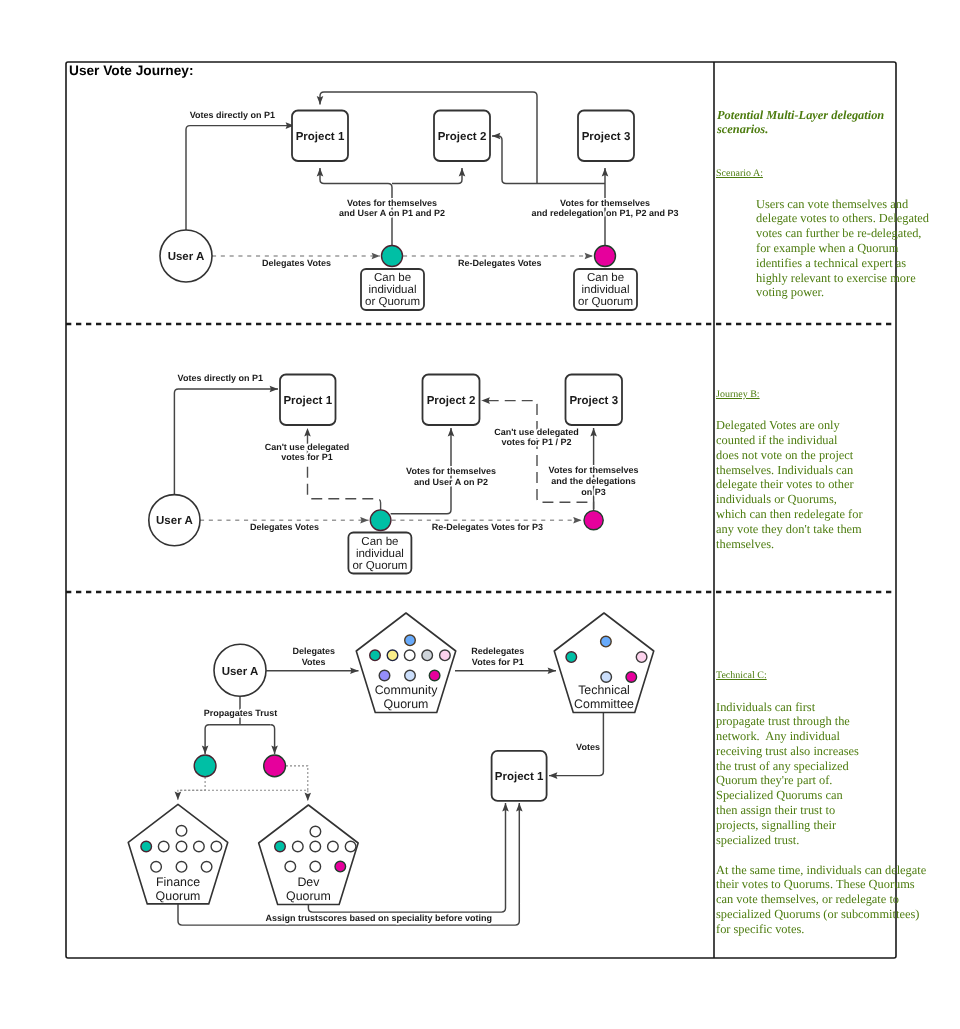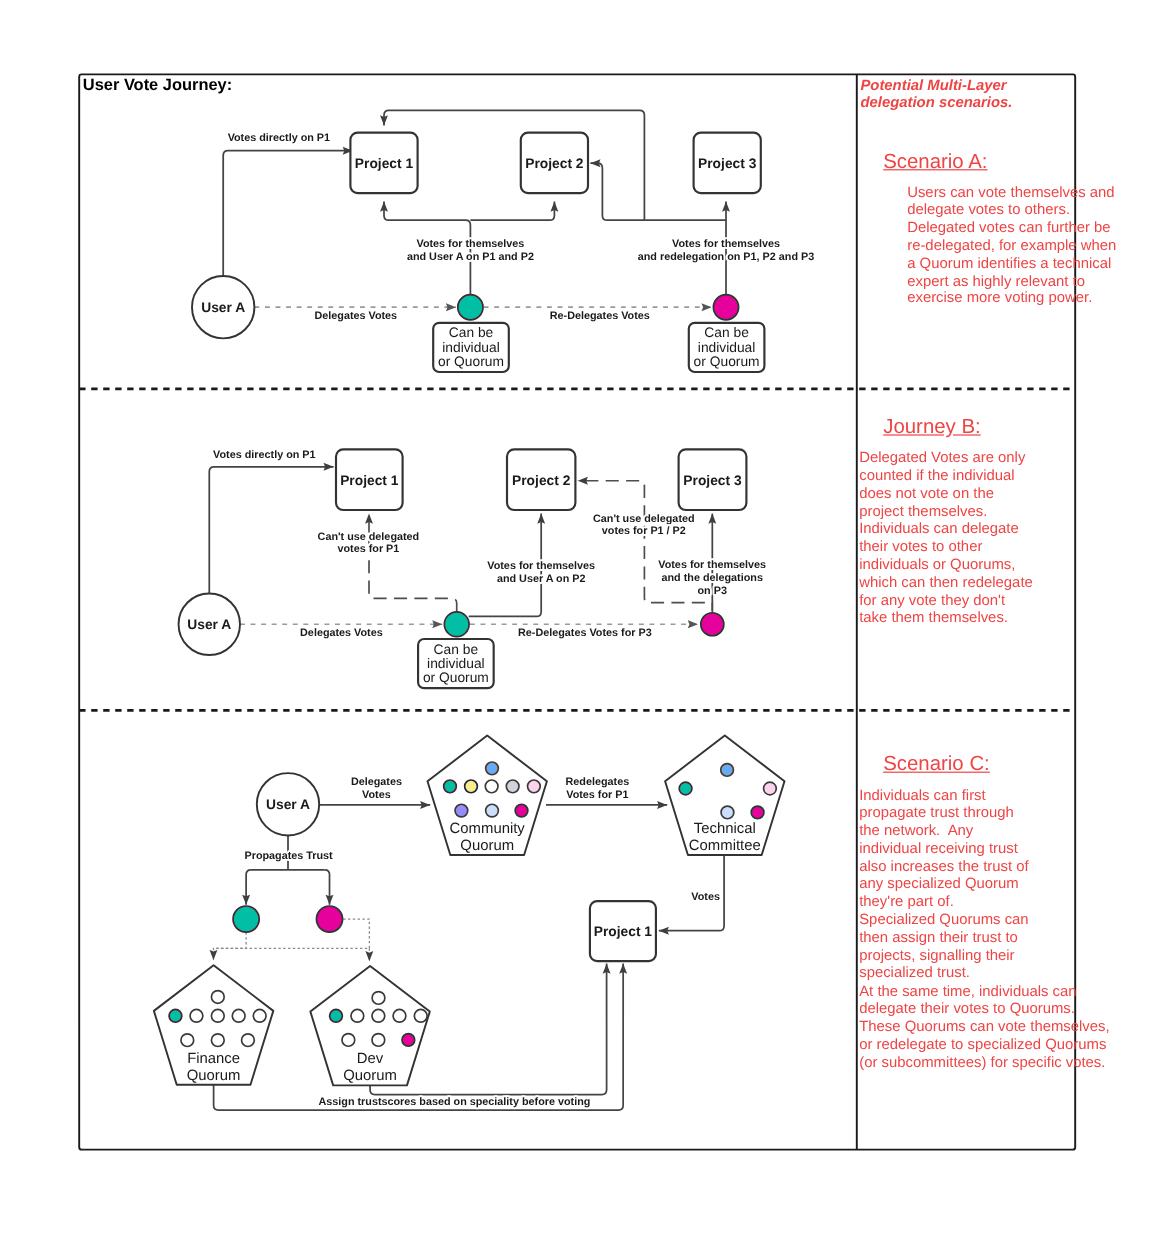--- a/index.html
+++ b/index.html
@@ -14,23 +14,23 @@
   .pent{fill:#ffffff;stroke:#333333;stroke-width:1.6;stroke-linejoin:round;}
   .ln{fill:none;stroke:#444444;stroke-width:1.45;}
   .lnd{fill:none;stroke:#9a9a9a;stroke-width:1.4;stroke-dasharray:4.1 4.7;}
   .lnd2{fill:none;stroke:#4d4d4d;stroke-width:1.4;stroke-dasharray:10.9 6.1;}
   .lndot{fill:none;stroke:#8a8a8a;stroke-width:1.1;stroke-dasharray:2 2;}
   .t-title{font-family:"Liberation Sans",sans-serif;font-size:13.7px;font-weight:bold;fill:#000;}
   .t-box{font-family:"Liberation Sans",sans-serif;font-size:11.5px;font-weight:bold;fill:#1a1a1a;}
   .t-boxn{font-family:"Liberation Sans",sans-serif;font-size:11.5px;font-weight:normal;fill:#1a1a1a;}
   .t-pent{font-family:"Liberation Sans",sans-serif;font-size:12.4px;font-weight:normal;fill:#1a1a1a;}
   .t-lab{font-family:"Liberation Sans",sans-serif;font-size:9px;font-weight:bold;fill:#1a1a1a;}
-  .rp{position:absolute;font-family:Liberation Sans, sans-serif;color:#ef4444;}
+  .rp{position:absolute;font-family:Liberation Serif, serif;color:#4d7c0f;margin-top:44px;}
   .rp-head{font-size:12.4px;font-weight:bold;font-style:italic;line-height:14.8px;}
-  .rp-label{font-size:17px;text-decoration:underline;line-height:1.36;padding-left:20px;}
+  .rp-label{font-size:10px;text-decoration:underline;line-height:1.36;}
   .rp-body{font-size:12.4px;line-height:14.78px;white-space:pre-wrap;}
 </style>
 </head>
 <body>
 
 <div id="root">
   <svg id="diagram" width="960" height="1029" viewBox="0 0 960 1029">
     <defs>
       <marker id="ah" markerWidth="10" markerHeight="10" refX="8.6" refY="3.6" orient="auto" markerUnits="userSpaceOnUse">
         <path d="M0.2,0.3 L8.6,3.6 L0.2,6.9 L1.5,3.6 z" fill="#3f3f3f"></path>
@@ -247,17 +247,17 @@
 
   <div class="rp rp-head" style="left:717px;top:63.5px;width:180px;">Potential Multi-Layer
 delegation scenarios.</div>
 
   <div class="rp rp-label" style="left:716px;top:123px;"><span>Scenario A:</span></div>
   <div class="rp rp-body" style="left:756px;top:152.7px;width:180px;">Users can vote themselves and delegate votes to others. Delegated votes can further be re-delegated, for example when a Quorum identifies a technical expert as highly relevant to exercise more voting power.</div>
 
   <div class="rp rp-label" style="left:716px;top:344.3px;"><span>Journey B:</span></div>
   <div class="rp rp-body" style="left:716px;top:374.3px;width:147px;">Delegated Votes are only counted if the individual does not vote on the project themselves. Individuals can delegate their votes to other individuals or Quorums, which can then redelegate for any vote they don't take them themselves.</div>
 
-  <div class="rp rp-label" style="left:716px;top:625.4px;"><span>Scenario C:</span></div>
+  <div class="rp rp-label" style="left:716px;top:625.4px;"><span>Technical C:</span></div>
   <div class="rp rp-body" style="left:716px;top:655.5px;width:148px;">Individuals can first propagate trust through the network.  Any individual receiving trust also increases the trust of any specialized Quorum they're part of.
 Specialized Quorums can then assign their trust to projects, signalling their specialized trust.</div>
   <div class="rp rp-body" style="left:716px;top:818.5px;width:214px;">At the same time, individuals can delegate their votes to Quorums. These Quorums can vote themselves, or redelegate to specialized Quorums (or subcommittees) for specific votes.</div>
 </div>
 
 </body></html>

